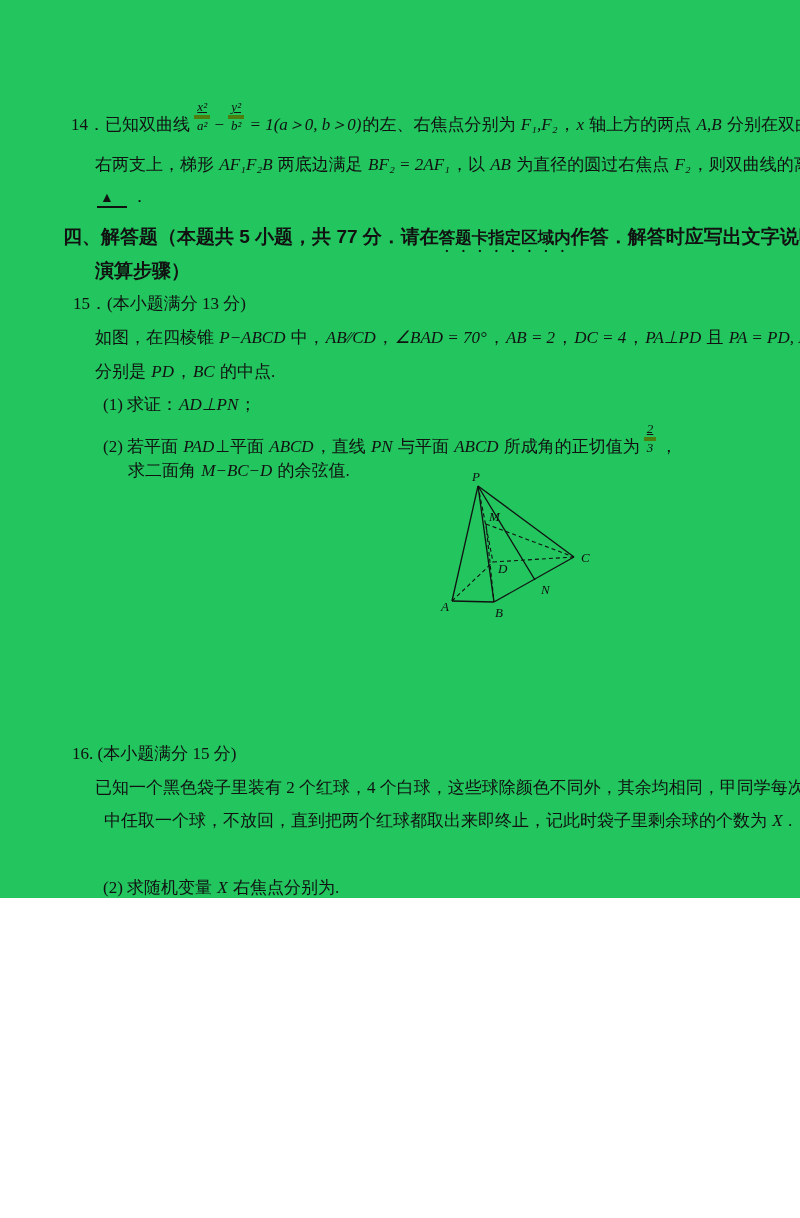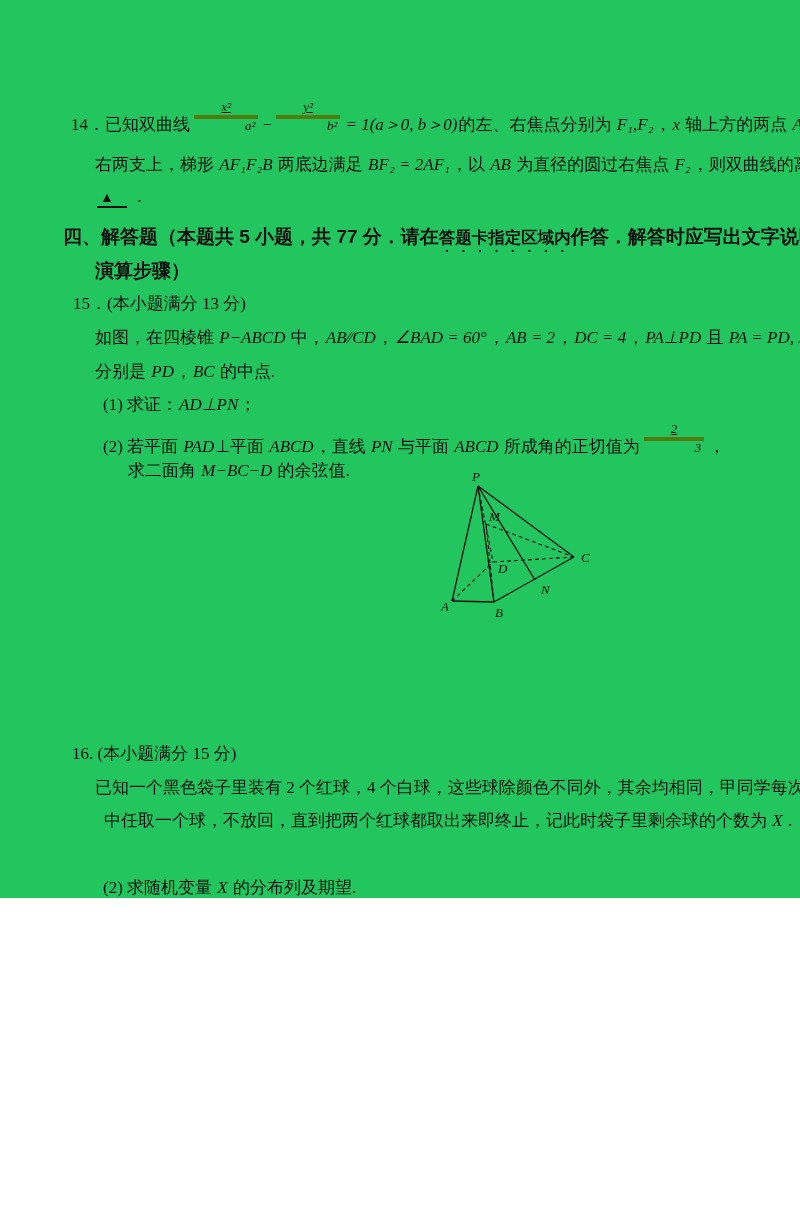--- a/index.html
+++ b/index.html
@@ -38,21 +38,21 @@
   .frac{
     display:inline-block;
     text-align:center;
     vertical-align:middle;
     margin:0 4px;
     font-size:13px;
     line-height:1.15;
     font-style:italic;
   }
   .frac .num{display:block; border-bottom:4px solid #4d7c0f; padding:0 3px;text-decoration:underline;}
-  .frac .den{display:block; padding:0 3px;margin-left:48px;}
+  .frac .den{display:block; padding:0 3px;}
   .figure{position:absolute; left:428px; top:466px; width:165px; height:156px;}
   .figure svg{width:100%; height:100%;}
   .figure line.solid{stroke:#111; stroke-width:1.3; fill:none;}
   .figure line.dash{stroke:#111; stroke-width:1.1; stroke-dasharray:4,3; fill:none;}
   .figure text{
     font-family:"Liberation Serif", serif;
     font-style:italic;
     font-size:13px;
     fill:#111;
   }
@@ -72,21 +72,21 @@
 <div class="page">
 
   <div class="line" style="left:71px; top:100px;"><span>14．已知双曲线</span><span class="frac"><span class="num">x²</span><span class="den">a²</span></span><span>−</span><span class="frac"><span class="num">y²</span><span class="den">b²</span></span><span class="it">= 1(a＞0, b＞0)</span><span>的左、右焦点分别为 </span><span class="it">F₁,F₂</span><span>，</span><span class="it">x</span><span> 轴上方的两点 </span><span class="it">A,B</span><span> 分别在双曲线的左</span></div>
   <div class="line" style="left:95px; top:154px;"><span>右两支上，梯形 </span><span class="it">AF₁F₂B</span><span> 两底边满足 </span><span class="it">BF₂ = 2AF₁</span><span>，以 </span><span class="it">AB</span><span> 为直径的圆过右焦点 </span><span class="it">F₂</span><span>，则双曲线的离心率为</span></div>
   <div class="line" style="left:97px; top:186px;"><span class="blank">▲</span><span> ．</span></div>
 
   <div class="line" style="left:63px; top:226px;"><span class="b">四、解答题（本题共 5 小题，共 77 分．请在</span><span class="emph">答题卡指定区域内</span><span class="b">作答．解答时应写出文字说明、证明过程或</span></div>
   <div class="line" style="left:95px; top:260px;"><span class="b">演算步骤）</span></div>
 
   <div class="line" style="left:73px; top:293px;"><span>15．(本小题满分 13 分)</span></div>
-  <div class="line" style="left:95px; top:327px;"><span>如图，在四棱锥 </span><span class="it">P−ABCD</span><span> 中，</span><span class="it">AB∕∕CD</span><span>，</span><span class="it">∠BAD = 60°</span><span>，</span><span class="it">AB = 2</span><span>，</span><span class="it">DC = 4</span><span>，</span><span class="it">PA⊥PD</span><span> 且 </span><span class="it">PA = PD, M,N</span></div>
+  <div class="line" style="left:95px; top:327px;"><span>如图，在四棱锥 </span><span class="it">P−ABCD</span><span> 中，</span><span class="it">AB∕∕CD</span><span>，</span><span class="it">∠BAD = 70°</span><span>，</span><span class="it">AB = 2</span><span>，</span><span class="it">DC = 4</span><span>，</span><span class="it">PA⊥PD</span><span> 且 </span><span class="it">PA = PD, M,N</span></div>
   <div class="line" style="left:95px; top:361px;"><span>分别是 </span><span class="it">PD</span><span>，</span><span class="it">BC</span><span> 的中点.</span></div>
   <div class="line" style="left:103px; top:394px;"><span>(1) 求证：</span><span class="it">AD⊥PN</span><span>；</span></div>
   <div class="line" style="left:103px; top:422px;"><span>(2) 若平面 </span><span class="it">PAD</span><span>⊥平面 </span><span class="it">ABCD</span><span>，直线 </span><span class="it">PN</span><span> 与平面 </span><span class="it">ABCD</span><span> 所成角的正切值为</span><span class="frac"><span class="num">2</span><span class="den">3</span></span><span>，</span></div>
   <div class="line" style="left:128px; top:460px;"><span>求二面角 </span><span class="it">M−BC−D</span><span> 的余弦值.</span></div>
 
   <div class="figure"><svg viewBox="428 466 165 156">
         <line x1="478" y1="486" x2="452" y2="601" class="solid"></line>
         <line x1="478" y1="486" x2="494" y2="602" class="solid"></line>
         <line x1="478" y1="486" x2="574" y2="557" class="solid"></line>
         <line x1="478" y1="486" x2="535" y2="580" class="solid"></line>
@@ -102,21 +102,21 @@
         <text x="495" y="617">B</text>
         <text x="581" y="562">C</text>
         <text x="498" y="573">D</text>
         <text x="489" y="521">M</text>
         <text x="541" y="594">N</text>
       </svg></div>
 
   <div class="line" style="left:72px; top:743px;"><span>16. (本小题满分 15 分)</span></div>
   <div class="line" style="left:95px; top:777px;"><span>已知一个黑色袋子里装有 2 个红球，4 个白球，这些球除颜色不同外，其余均相同，甲同学每次从袋子</span></div>
   <div class="line" style="left:104px; top:810px;"><span>中任取一个球，不放回，直到把两个红球都取出来即终止，记此时袋子里剩余球的个数为 </span><span class="it">X</span><span> .</span></div>
-  <div class="line" style="left:103px; top:877px;"><span>(2) 求随机变量 </span><span class="it">X</span><span> 的分布列及期望.</span></div>
+  <div class="line" style="left:103px; top:877px;"><span>(2) 求随机变量 </span><span class="it">X</span><span> 右焦点分别为.</span></div>
 
   <div class="footer">
     <span>高三数学</span>
     <span>第 3 页</span>
     <span>共 5 页</span>
   </div>
 
 </div>
 
 </body></html>

